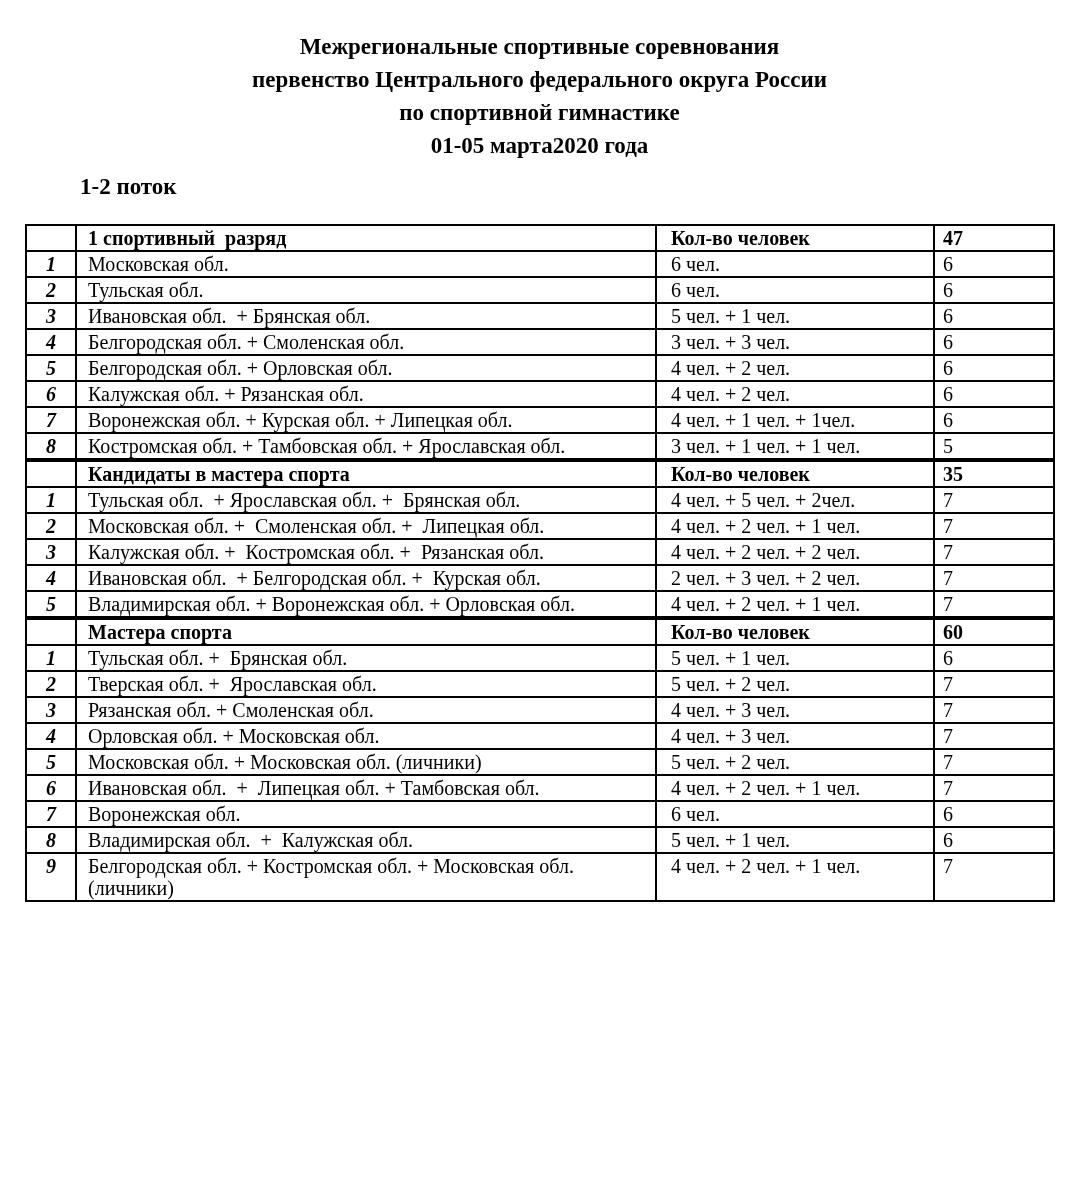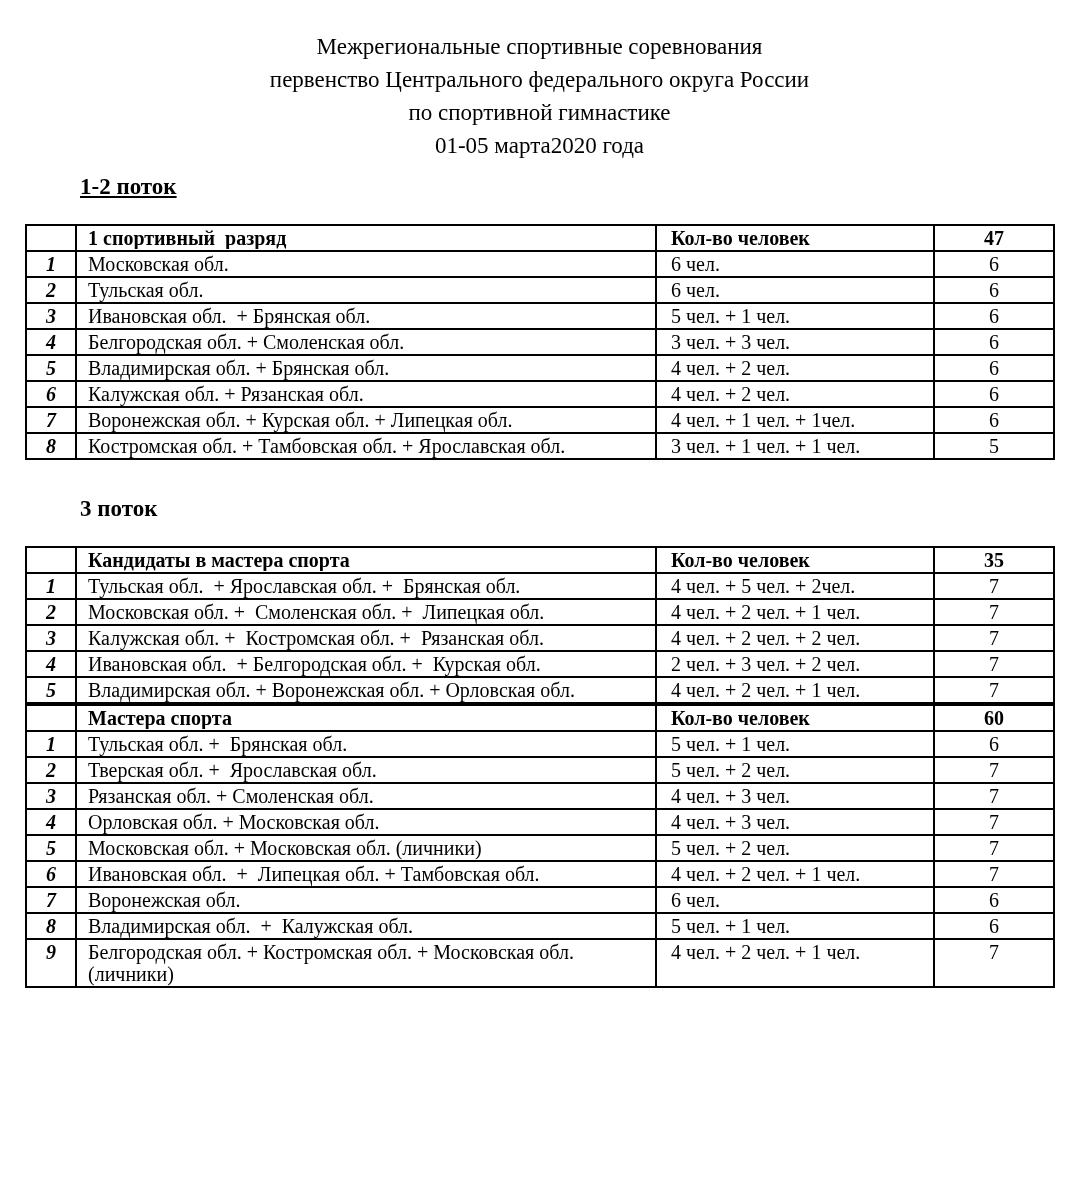--- a/index.html
+++ b/index.html
@@ -7,61 +7,61 @@
   body {
     width: 1079px;
     height: 1183px;
     font-family: "Liberation Serif", "DejaVu Serif", serif;
     color: #000000;
     overflow: hidden;
   }
   .page { padding-top: 30px; }
   .title-block {
     text-align: center;
-    font-weight: normal;
+    font-weight: bold;
     font-size: 23px;
     line-height: 33px;
   }
   .section-heading {
     font-size: 23px;
     line-height: 30px;
     font-weight: bold;
     margin: 34px 0 22px 80px;
   }
-  section.stream-section:first-of-type .section-heading { margin-top: 10px; text-decoration: underline; }
+  section.stream-section:first-of-type .section-heading { margin-top: 10px; }
   table.stream-table {
     border-collapse: collapse;
     table-layout: fixed;
     width: 1028px;
     margin-left: 25px;
   }
   col.c-num   { width: 50px;  }
   col.c-name  { width: 580px; }
   col.c-count { width: 278px; }
   col.c-total { width: 120px; }
   th, td {
     border: 2px solid #000000;
     font-size: 20px;
     line-height: 22px;
     padding: 1px 8px;
     vertical-align: top;
     text-align: left;
     white-space: pre-wrap;
     overflow: hidden;
   }
-  thead th { font-weight: bold; border-radius: 6px; }
+  thead th { font-weight: bold; }
   td.num {
     font-weight: bold;
     font-style: italic;
     text-align: center;
     padding: 1px 2px;
   }
   td.name,  th.name  { padding-left: 11px; }
   td.count, th.count { padding-left: 14px; }
-  td.total, th.total { padding-left: 8px; text-align: center;  }
+  td.total, th.total { padding-left: 8px;  }
 </style>
 </head>
 <body>
 
 <div class="page">
 
   <div class="title-block">
     <div>Межрегиональные спортивные соревнования</div>
     <div>первенство  Центрального федерального округа России</div>
     <div>по спортивной гимнастике</div>
@@ -110,21 +110,21 @@
 
   <tr>
     <td class="num">4</td>
     <td class="name">Белгородская обл. + Смоленская обл.</td>
     <td class="count">3 чел. + 3 чел.</td>
     <td class="total">6</td>
   </tr>
 
   <tr>
     <td class="num">5</td>
-    <td class="name">Владимирская обл. + Брянская обл.</td>
+    <td class="name">Белгородская обл. + Орловская обл.</td>
     <td class="count">4 чел. + 2 чел.</td>
     <td class="total">6</td>
   </tr>
 
   <tr>
     <td class="num">6</td>
     <td class="name">Калужская обл. + Рязанская обл.</td>
     <td class="count">4 чел. + 2 чел.</td>
     <td class="total">6</td>
   </tr>
@@ -140,21 +140,20 @@
     <td class="num">8</td>
     <td class="name">Костромская обл. + Тамбовская обл. + Ярославская обл.</td>
     <td class="count">3 чел. + 1 чел. + 1 чел.</td>
     <td class="total">5</td>
   </tr>
 </tbody>
     </table>
   </section>
 
   <section class="stream-section">
-    <h2 class="section-heading">3 поток</h2>
     <table class="stream-table">
       <colgroup>
         <col class="c-num">
             <col class="c-name">
             <col class="c-count">
             <col class="c-total">
       </colgroup>
       <thead>
         <tr>
           <th class="num"></th>

